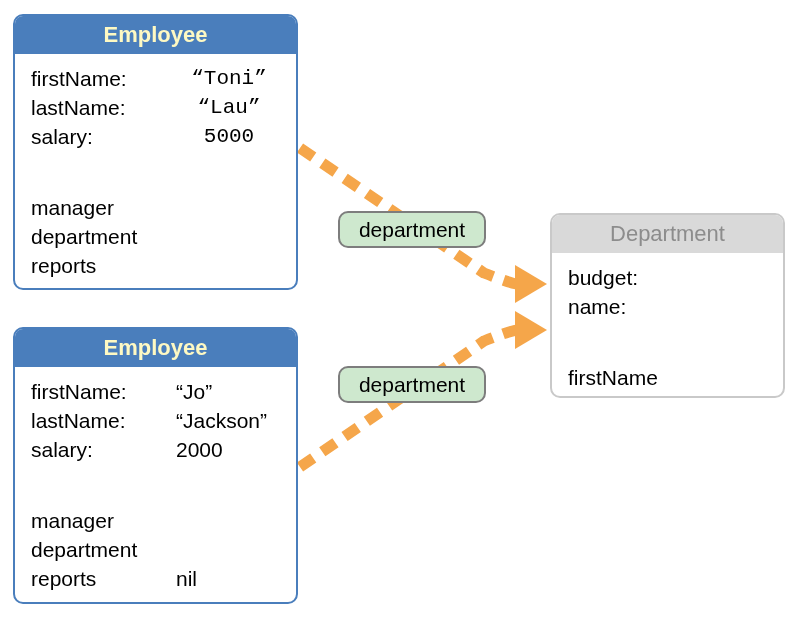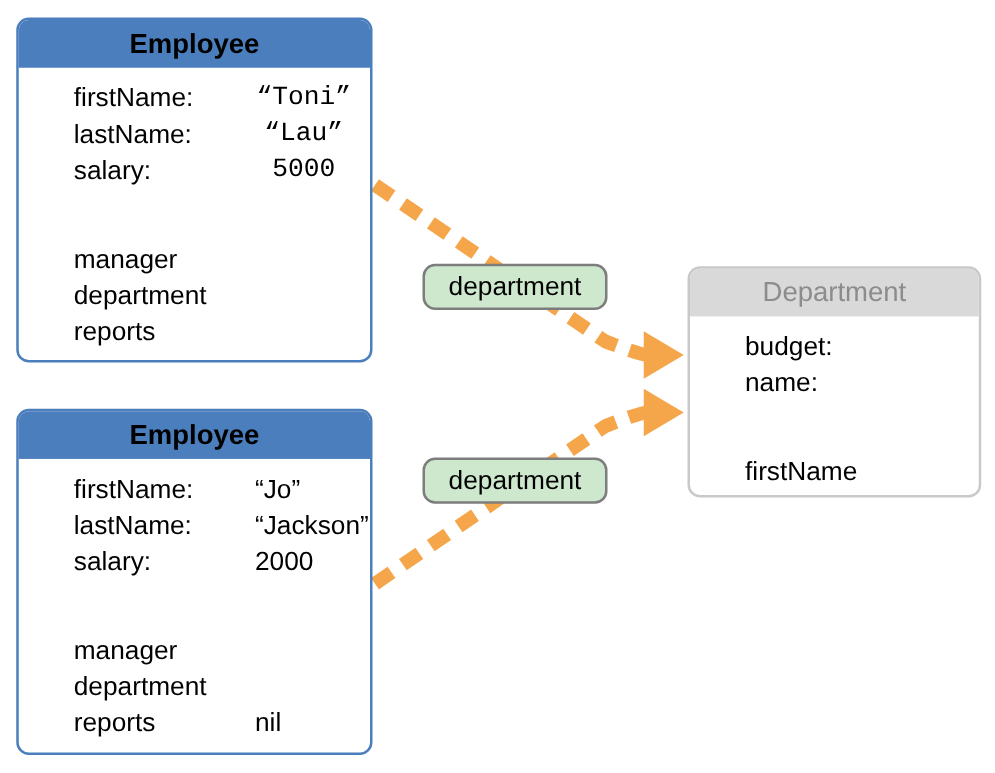--- a/index.html
+++ b/index.html
@@ -19,24 +19,24 @@
   .emp1 { left:13px; top:14px;  width:285px; height:276px; }
   .emp2 { left:13px; top:327px; width:285px; height:277px; }
   .dept-box { left:550px; top:213px; width:235px; height:185px; border:2px solid #c9c9c9; }
 
   .box-header {
     box-sizing:border-box; height:40px;
     border-radius:8px 8px 0 0;
     display:flex; align-items:center; justify-content:center;
     font-size:22px; border-bottom:2px solid #ffffff;
   }
-  .employee-box .box-header { background:#4a7ebc; color:#000000; font-weight:bold; }
+  .employee-box .box-header { background:#4a7ebc; color:#fef9c3; font-weight:bold; }
   .dept-box .box-header { background:#d9d9d9; color:#8c8c8c; font-weight:normal; }
 
-  .box-body { padding:8px 14px 0 16px; font-size:21px; line-height:29px;margin-left:28px; }
+  .box-body { padding:8px 14px 0 16px; font-size:21px; line-height:29px; }
   .row { display:flex; }
   .row .lbl { width:145px; flex-shrink:0; white-space:nowrap; }
   .row .val { white-space:nowrap; }
   .vals-right .row .val { flex:1; text-align:center;font-family:Liberation Mono, monospace; }
   .spacer { height:42px; }
 
   .rel-badge {
     position:absolute; box-sizing:border-box;
     width:148px; height:37px;
     background:#cee8ce; border:2px solid #7d7d7d; border-radius:10px;

